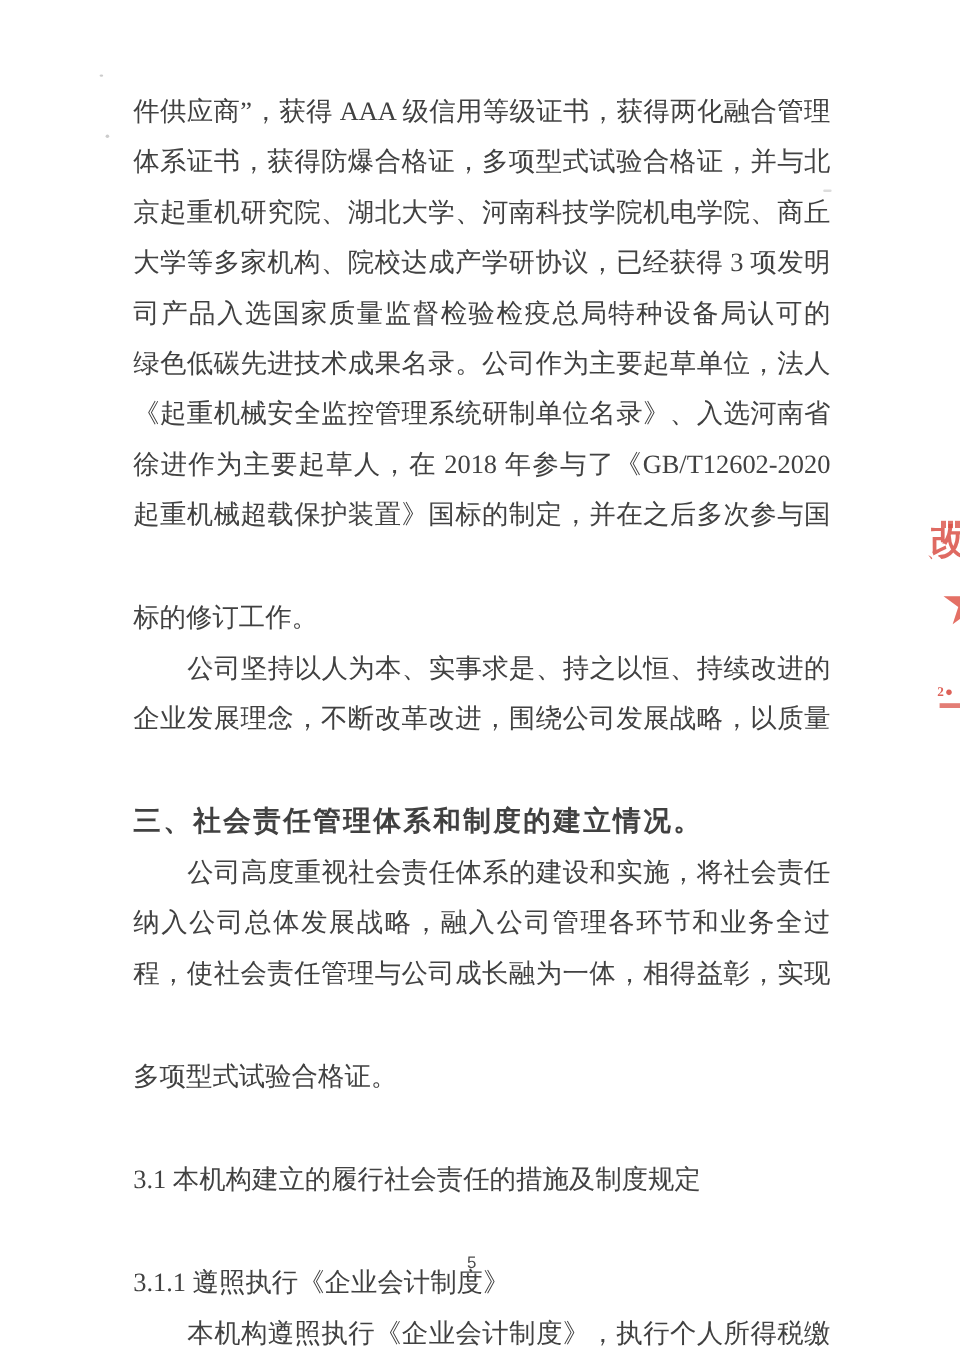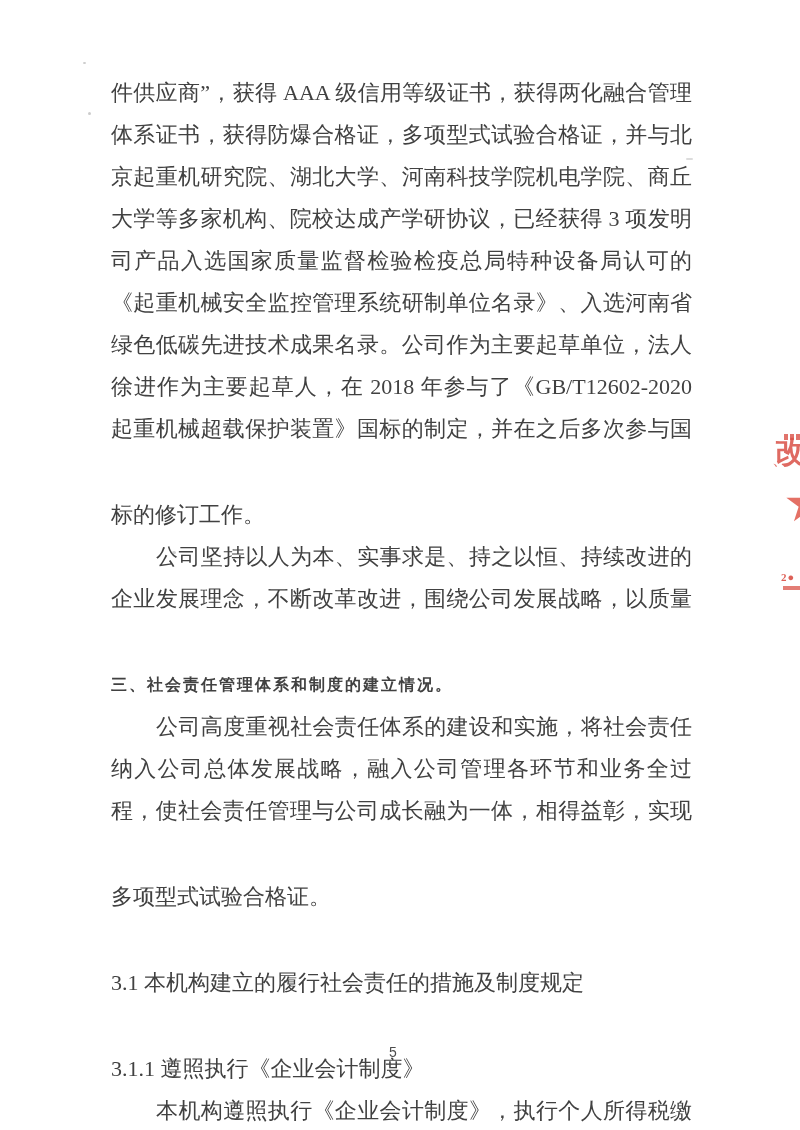--- a/index.html
+++ b/index.html
@@ -16,21 +16,21 @@
   .textblock {
     position: absolute;
     left: 111px; top: 72px; width: 581px;
     font-size: 22px; line-height: 42px;
     color: var(--text, #414141);
   }
   .line { text-align: justify; white-space: nowrap; }
   .fill { text-align-last: justify; }
   .end  { text-align-last: left; margin-top: 44px; }
   .indent { text-indent: 2.05em; }
-  .bold { font-weight: bold; font-size: 16px; letter-spacing: 2px; }
+  .bold { font-weight: bold; font-size: 23px; letter-spacing: 2px; }
 
   
   .pagenum {
     position: absolute; left: 0; top: 1044px; width: 786px;
     text-align: center;
     font-family: "Liberation Sans", sans-serif;
     font-size: 14px; color: #4c4c4c;
   }
 
   
@@ -78,22 +78,22 @@
 <body>
 
 <div class="page">
 
   <div class="textblock">
     <div class="line fill">件供应商”，获得 AAA 级信用等级证书，获得两化融合管理</div>
     <div class="line fill">体系证书，获得防爆合格证，多项型式试验合格证，并与北</div>
     <div class="line fill">京起重机研究院、湖北大学、河南科技学院机电学院、商丘</div>
     <div class="line fill">大学等多家机构、院校达成产学研协议，已经获得 3 项发明</div>
     <div class="line fill">司产品入选国家质量监督检验检疫总局特种设备局认可的</div>
+    <div class="line fill">绿色低碳先进技术成果名录。公司作为主要起草单位，法人</div>
     <div class="line fill">《起重机械安全监控管理系统研制单位名录》、入选河南省</div>
-    <div class="line fill">绿色低碳先进技术成果名录。公司作为主要起草单位，法人</div>
     <div class="line fill">徐进作为主要起草人，在 2018 年参与了《GB/T12602-2020</div>
     <div class="line fill">起重机械超载保护装置》国标的制定，并在之后多次参与国</div>
     <div class="line end">标的修订工作。</div>
     <div class="line fill indent">公司坚持以人为本、实事求是、持之以恒、持续改进的</div>
     <div class="line fill">企业发展理念，不断改革改进，围绕公司发展战略，以质量</div>
     <div class="line end bold">三、社会责任管理体系和制度的建立情况。</div>
     <div class="line fill indent">公司高度重视社会责任体系的建设和实施，将社会责任</div>
     <div class="line fill">纳入公司总体发展战略，融入公司管理各环节和业务全过</div>
     <div class="line fill">程，使社会责任管理与公司成长融为一体，相得益彰，实现</div>
     <div class="line end">多项型式试验合格证。</div>

